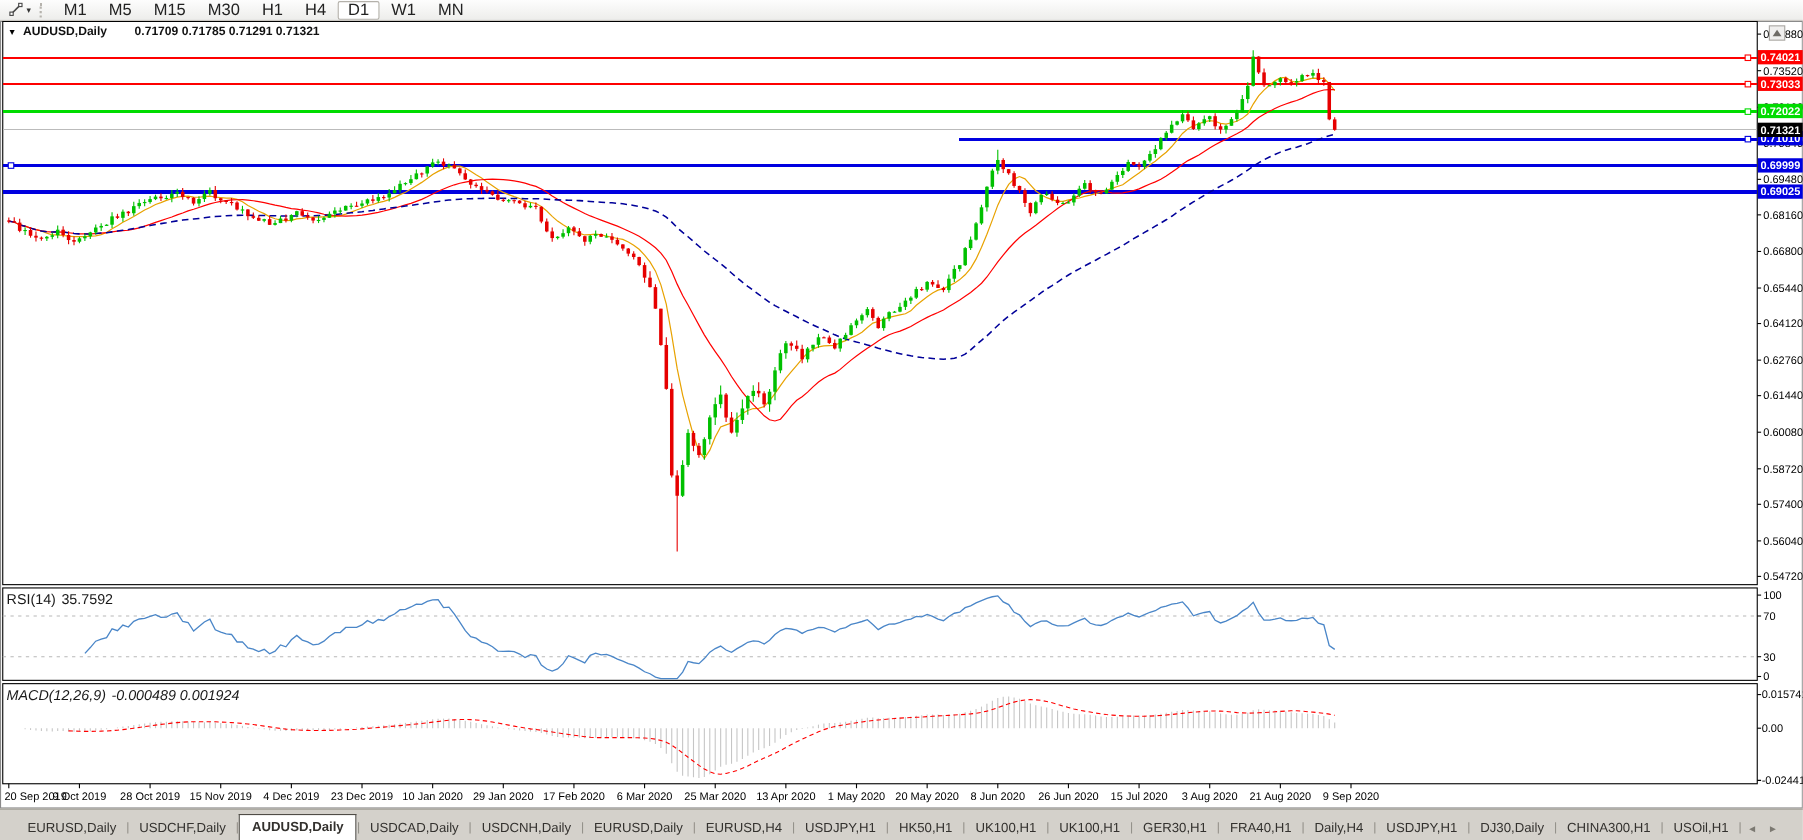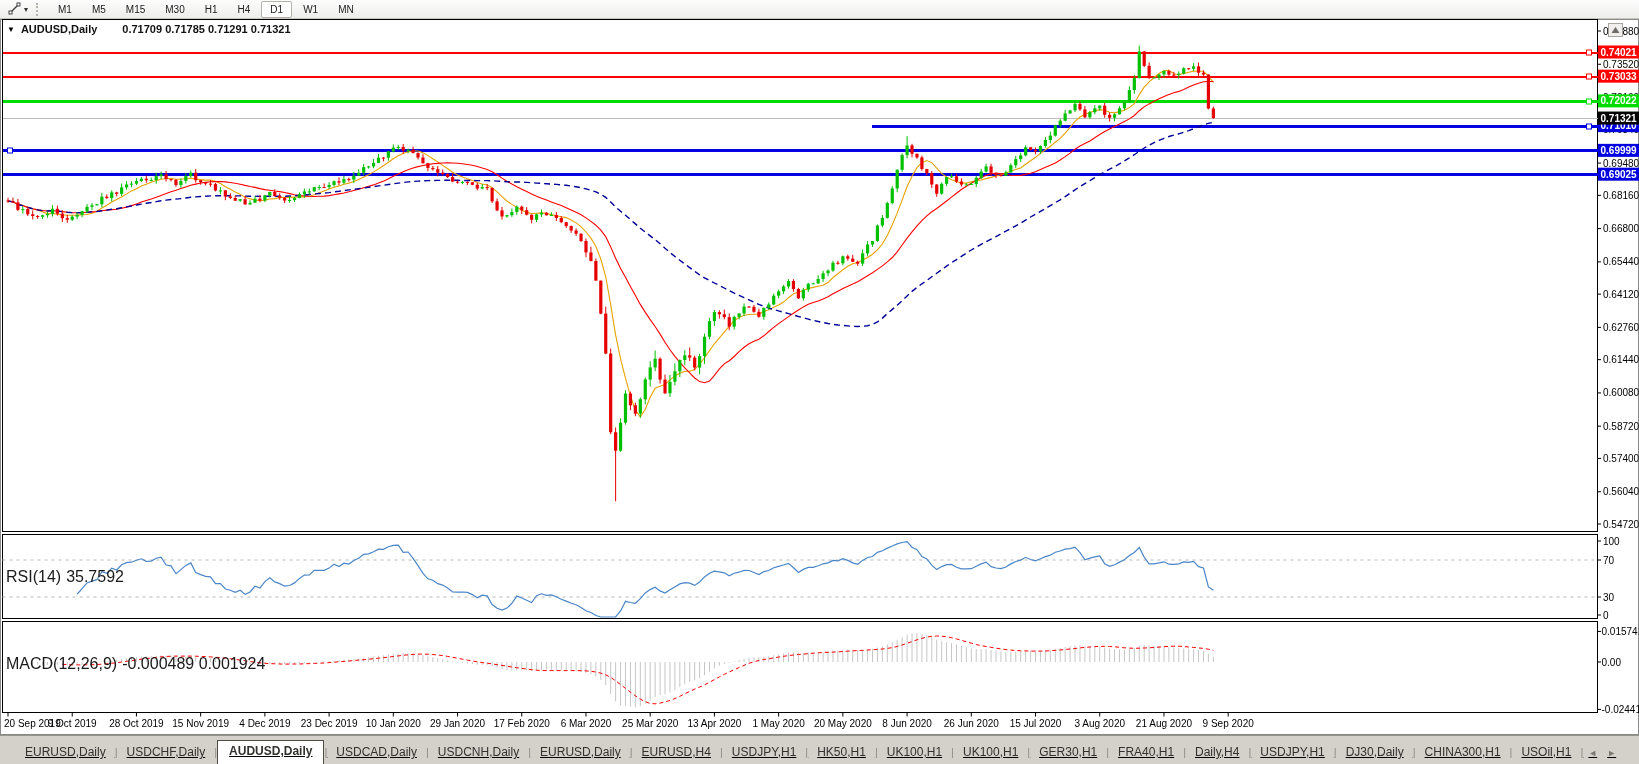--- a/index.html
+++ b/index.html
@@ -6,36 +6,36 @@
     font-family:"Liberation Sans",sans-serif;}
   #app{position:relative;width:1639px;height:764px;background:#fff;}
   svg text{font-family:"Liberation Sans",sans-serif;}
   
   .toolbar{position:absolute;top:0;left:0;width:1639px;height:19px;z-index:5;
     background:linear-gradient(#fdfdfd,#ededeb);border-bottom:1px solid #c9c6c0;
     display:flex;align-items:center;box-sizing:border-box;padding-left:4px;}
   .tool-icon{display:flex;align-items:center;padding:0 4px;height:17px;}
   .tool-icon .dd{font-size:8px;color:#333;margin-left:2px;}
   .grip{width:3px;height:13px;border-left:2px dotted #b6b3ad;margin:0 7px 0 4px;}
-  .tf-btn{font-size:10px;color:#222;height:15px;line-height:15px;padding:0 8px;margin:0 1px;
+  .tf-btn{font-size:15px;color:#222;height:15px;line-height:15px;padding:0 8px;margin:0 1px;
     border:1px solid transparent;border-radius:2px;cursor:default;}
   .tf-btn.selected{background:#fff;border:1px solid #b4b1aa;}
   
   .chart-title{position:absolute;top:23px;left:7px;z-index:4;font-size:11px;font-weight:bold;
     color:#111;display:flex;align-items:center;}
   .chart-title .tri{font-size:8px;margin-right:6px;color:#000;}
   .chart-title .ohlc{margin-left:25px;}
-  .panel-label{position:absolute;left:6px;z-index:4;font-size:16px;color:#1a1a1a;margin-top:31px;}
+  .panel-label{position:absolute;left:6px;z-index:4;font-size:13px;color:#1a1a1a;}
   .panel-label .val{margin-left:5px;}
   #rsi-label{top:537px;}
-  #macd-label{top:624px;}
+  #macd-label{top:624px;font-style:italic;}
   
   .tabbar{position:absolute;top:735px;left:0;width:1639px;height:29px;z-index:5;
     background:#d4d1cb;border-top:1px solid #96938c;box-sizing:border-box;
-    display:flex;align-items:flex-end;padding-left:16px;overflow:hidden;text-decoration:underline;}
+    display:flex;align-items:flex-end;padding-left:16px;overflow:hidden;}
   .tab{font-size:12px;color:#33312e;padding:3px 9px 5px;white-space:nowrap;cursor:default;}
   .tab.active{background:#fff;border:1px solid #4f4c46;border-bottom:none;font-weight:bold;
     padding:3px 11px 6px;}
   .tabsep{color:#908d86;font-size:11px;padding:0 0 6px;}
   .tab-arrow{font-size:9px;color:#7c7972;padding:0 5px 6px;cursor:default;}
 </style>
 </head>
 <body>
 
 <div id="app">

